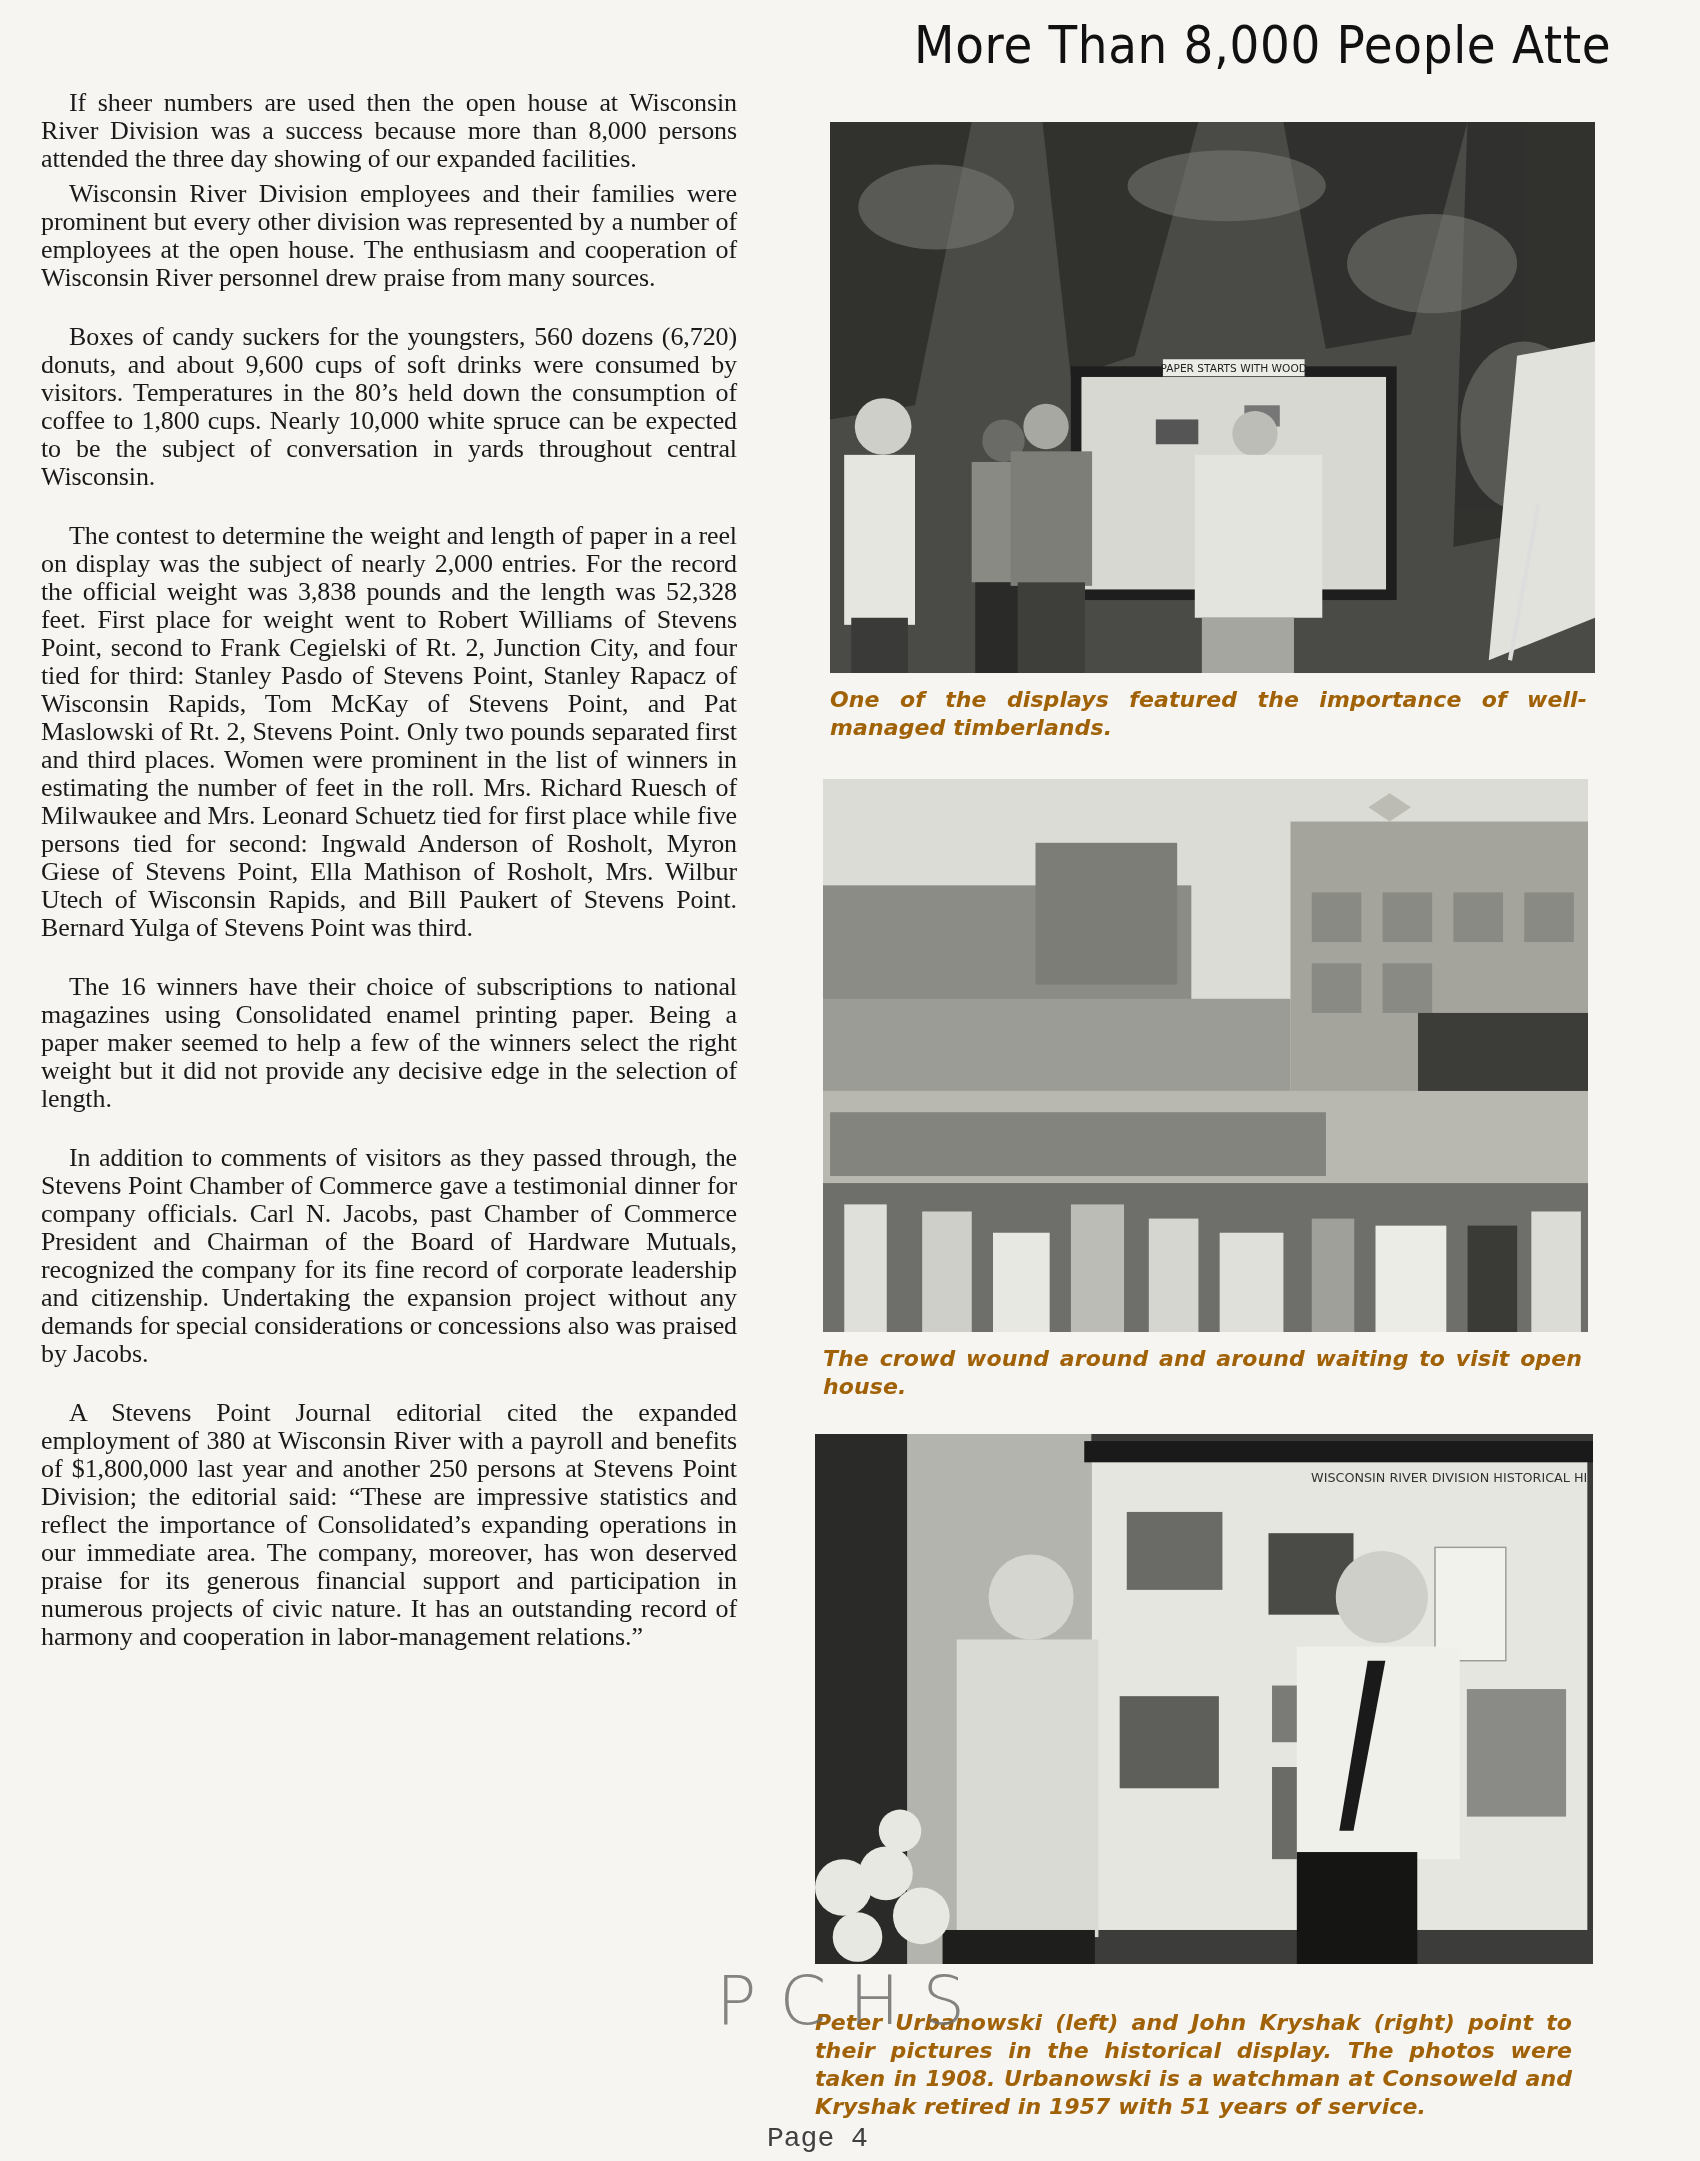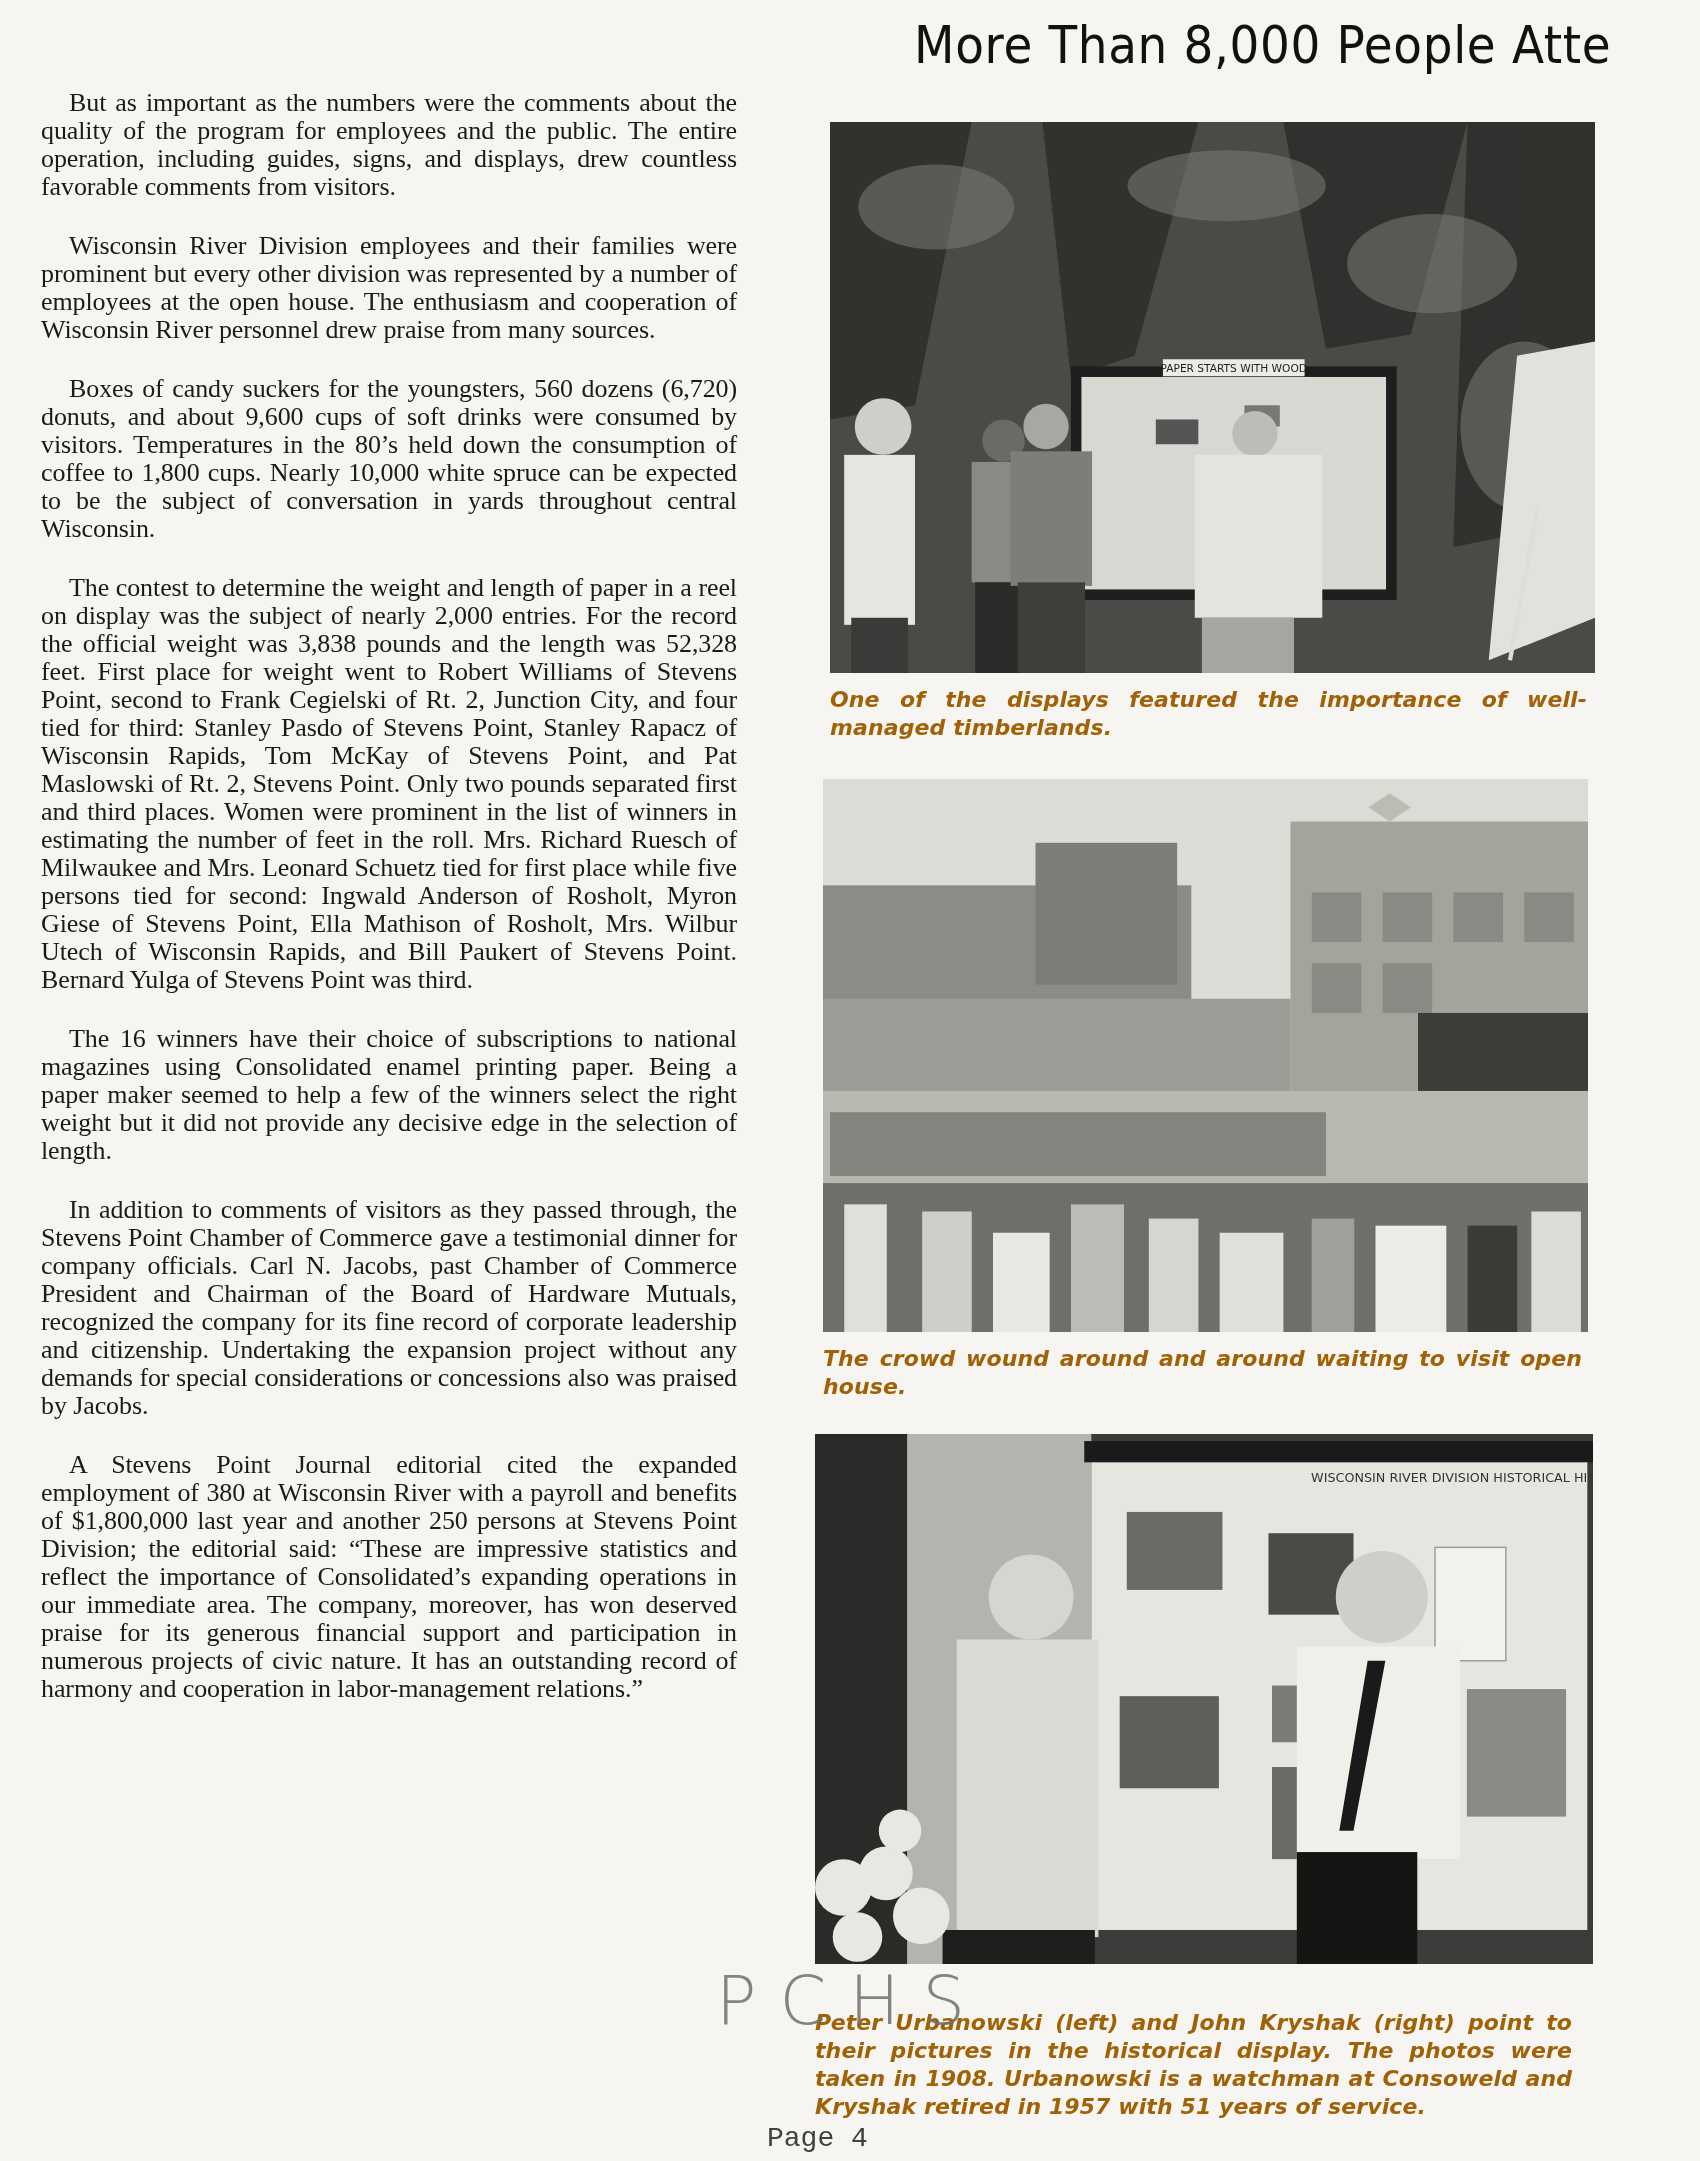--- a/index.html
+++ b/index.html
@@ -40,21 +40,21 @@
     position: absolute; left: 716px; top: 1962px; font-family: "DejaVu Sans", sans-serif;
     font-size: 67px; color: rgba(110,110,110,0.85); letter-spacing: 23px; font-weight: 300;
   }
 </style>
 </head>
 <body>
 
 <div class="headline">More Than 8,000 People Atte</div>
 
 <div class="col-left">
-  <p>But as important as the numbers were the comments about the quality of the program for employees and the public. The entire operation, including guides, signs, and displays, drew countless favorable comments from visitors.</p>
+  <p class="tight">If sheer numbers are used then the open house at Wisconsin River Division was a success because more than 8,000 persons attended the three day showing of our expanded facilities.</p>
   <p>Wisconsin River Division employees and their families were prominent but every other division was represented by a number of employees at the open house. The enthusiasm and cooperation of Wisconsin River personnel drew praise from many sources.</p>
   <p>Boxes of candy suckers for the youngsters, 560 dozens (6,720) donuts, and about 9,600 cups of soft drinks were consumed by visitors. Temperatures in the 80’s held down the consumption of coffee to 1,800 cups. Nearly 10,000 white spruce can be expected to be the subject of conversation in yards throughout central Wisconsin.</p>
   <p>The contest to determine the weight and length of paper in a reel on display was the subject of nearly 2,000 entries. For the record the official weight was 3,838 pounds and the length was 52,328 feet. First place for weight went to Robert Williams of Stevens Point, second to Frank Cegielski of Rt. 2, Junction City, and four tied for third: Stanley Pasdo of Stevens Point, Stanley Rapacz of Wisconsin Rapids, Tom McKay of Stevens Point, and Pat Maslowski of Rt. 2, Stevens Point. Only two pounds separated first and third places. Women were prominent in the list of winners in estimating the number of feet in the roll. Mrs. Richard Ruesch of Milwaukee and Mrs. Leonard Schuetz tied for first place while five persons tied for second: Ingwald Anderson of Rosholt, Myron Giese of Stevens Point, Ella Mathison of Rosholt, Mrs. Wilbur Utech of Wisconsin Rapids, and Bill Paukert of Stevens Point. Bernard Yulga of Stevens Point was third.</p>
   <p>The 16 winners have their choice of subscriptions to national magazines using Consolidated enamel printing paper. Being a paper maker seemed to help a few of the winners select the right weight but it did not provide any decisive edge in the selection of length.</p>
   <p>In addition to comments of visitors as they passed through, the Stevens Point Chamber of Commerce gave a testimonial dinner for company officials. Carl N. Jacobs, past Chamber of Commerce President and Chairman of the Board of Hardware Mutuals, recognized the company for its fine record of corporate leadership and citizenship. Undertaking the expansion project without any demands for special considerations or concessions also was praised by Jacobs.</p>
   <p>A Stevens Point Journal editorial cited the expanded employment of 380 at Wisconsin River with a payroll and benefits of $1,800,000 last year and another 250 persons at Stevens Point Division; the editorial said: “These are impressive statistics and reflect the importance of Consolidated’s expanding operations in our immediate area. The company, moreover, has won deserved praise for its generous financial support and participation in numerous projects of civic nature. It has an outstanding record of harmony and cooperation in labor-management relations.”</p>
 </div>
 
 <div class="photo" style="left:830px; top:122px; width:765px; height:551px;">
   <svg viewBox="0 0 1080 778" preserveAspectRatio="none">

